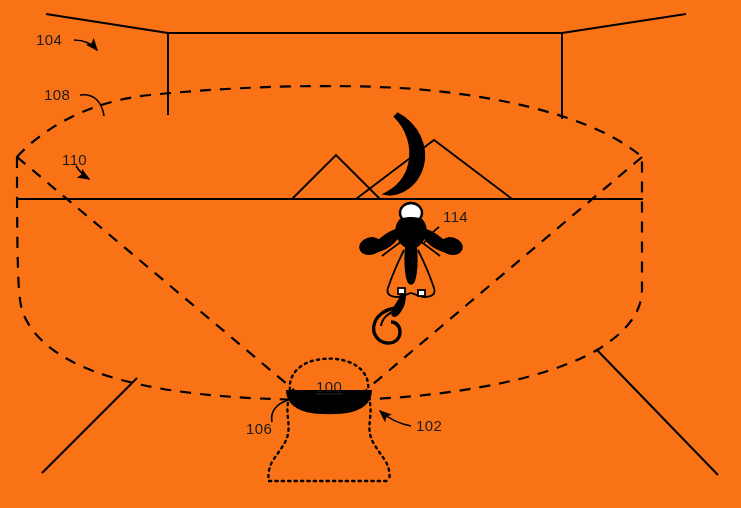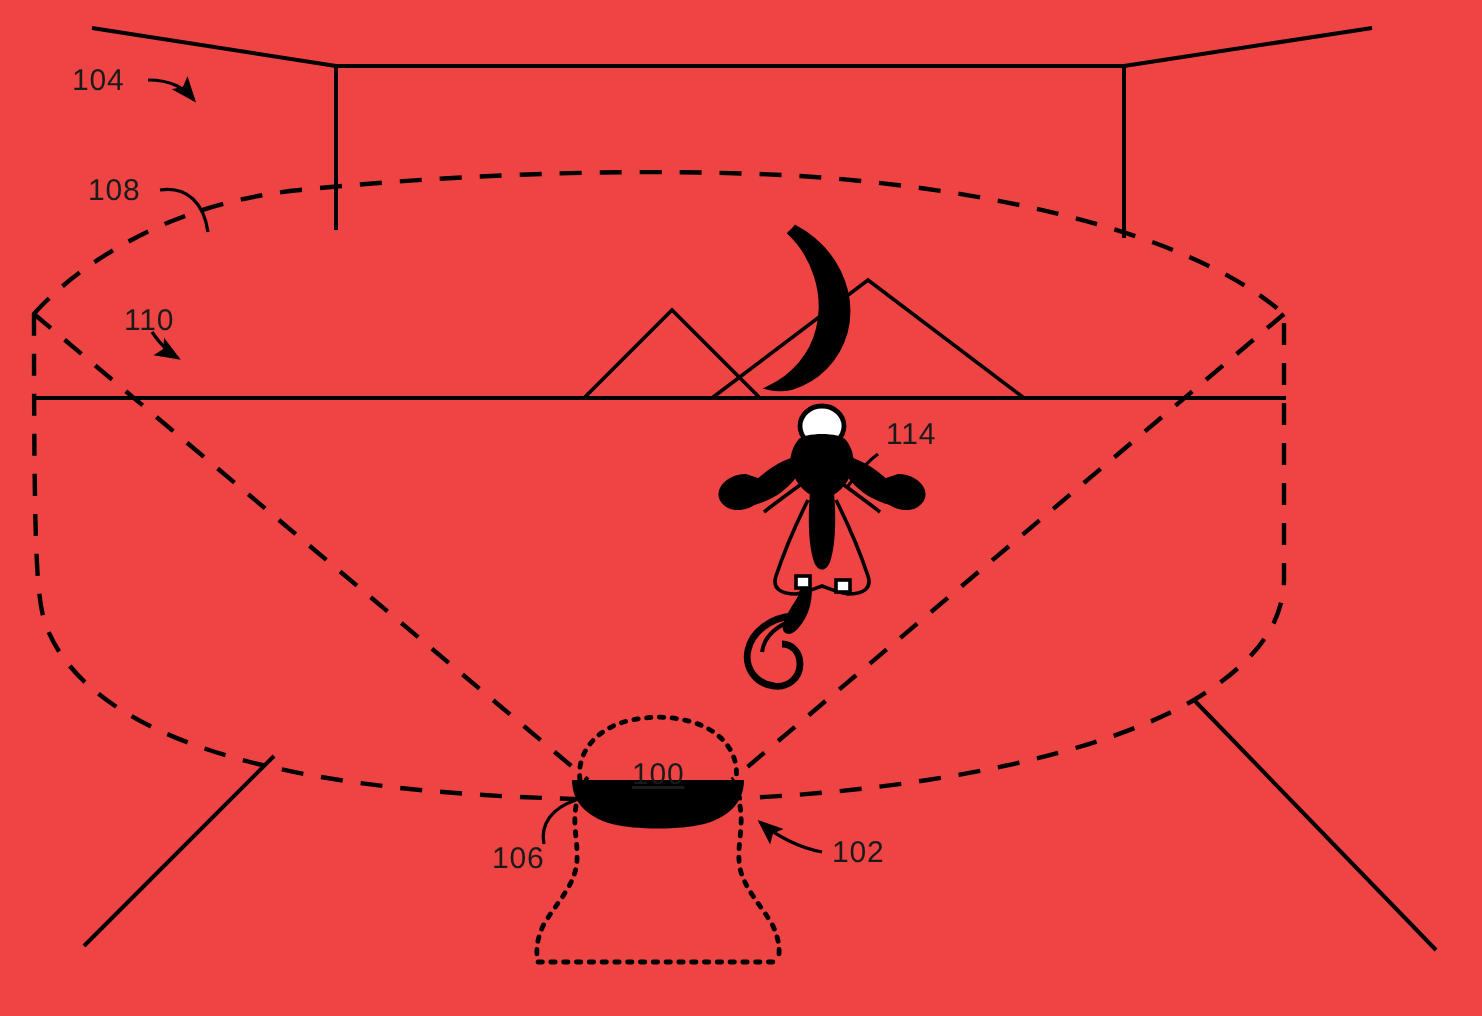--- a/index.html
+++ b/index.html
@@ -7,21 +7,21 @@
     padding: 0;
     background: #ffffff;
   }
   body {
     font-family: "Liberation Sans", sans-serif;
   }
   #figure-root {
     position: relative;
     width: 741px;
     height: 508px;
-    background: #ef4444;
+    background: #f97316;
     overflow: hidden;
   }
   #figure-svg {
     position: absolute;
     left: 0;
     top: 0;
     width: 741px;
     height: 508px;
   }
   .ref-label {

